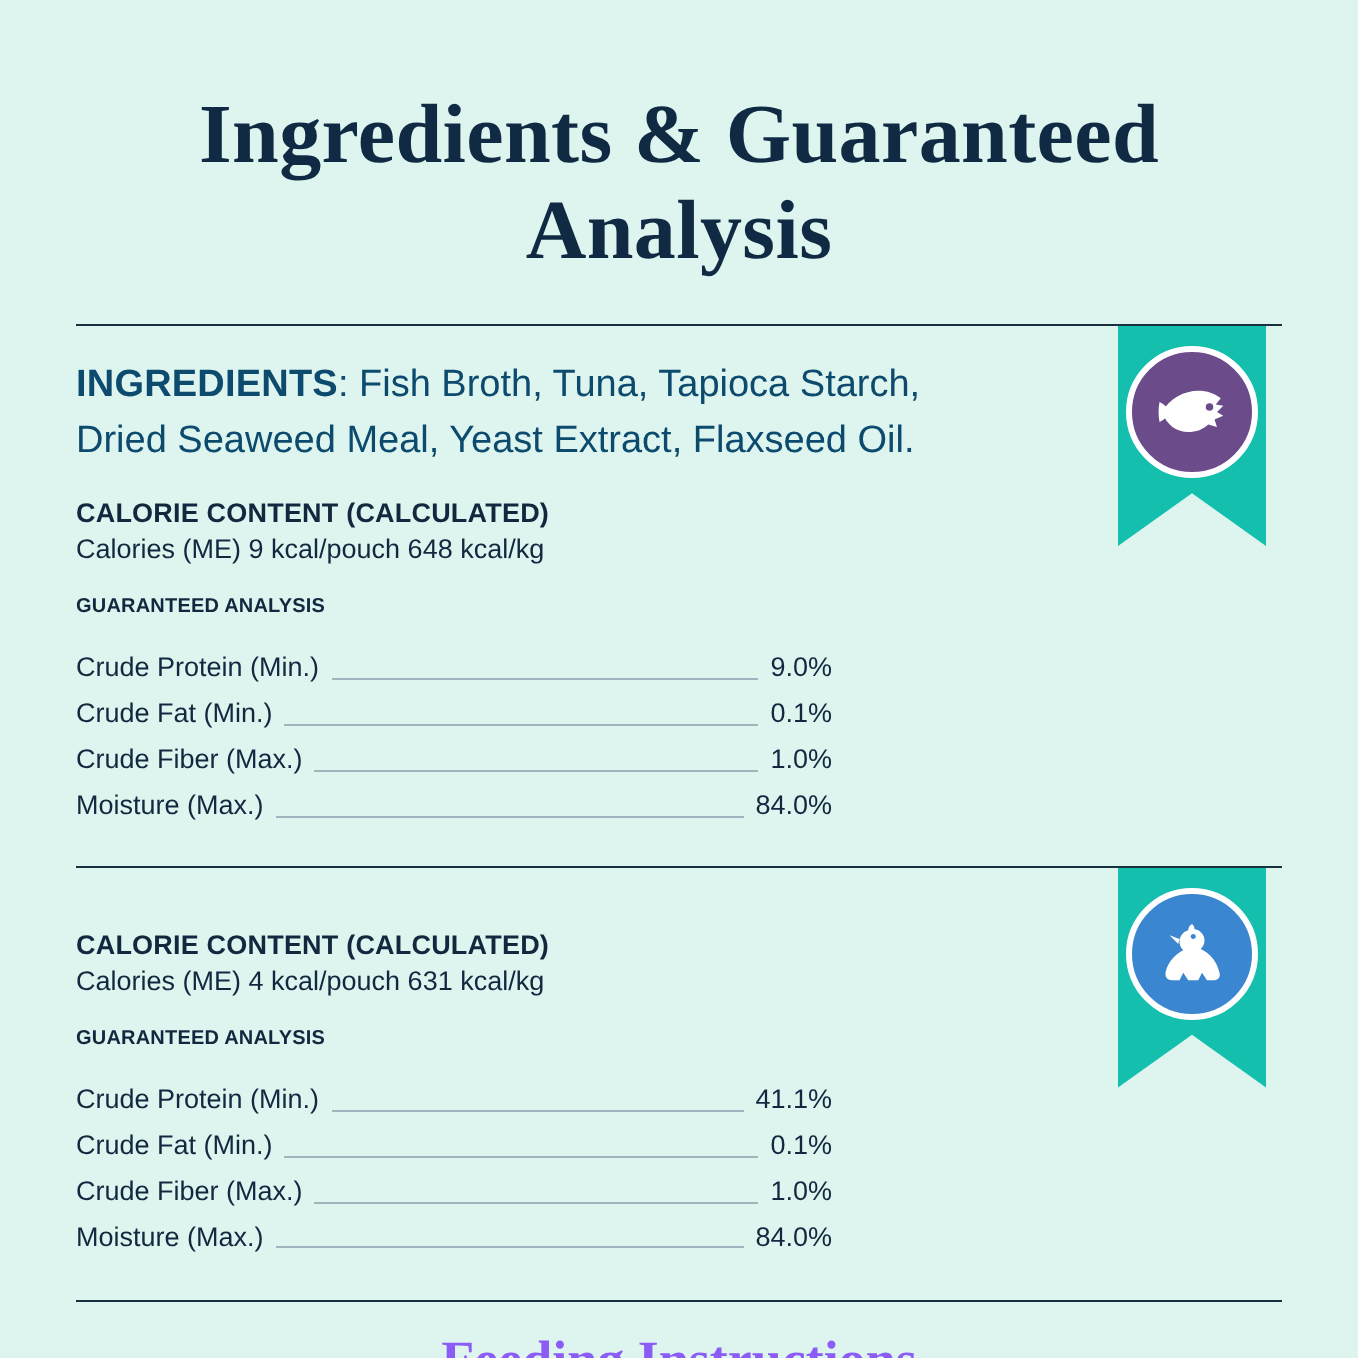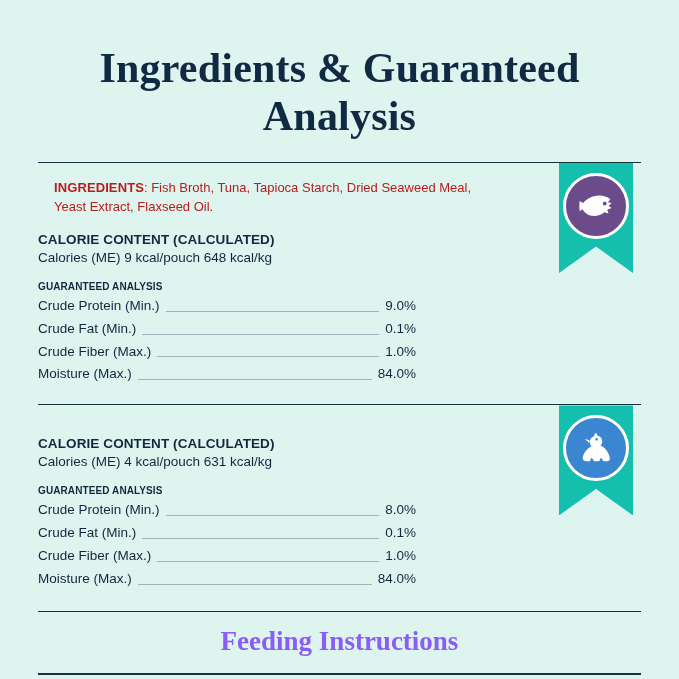--- a/index.html
+++ b/index.html
@@ -35,25 +35,24 @@
     position: relative;
     margin-top: 22px;
     border-top: 1.5px solid #17323f;
     padding-top: 16px;
   }
   .section.second {
     margin-top: 18px;
     padding-top: 16px;
   }
   .block-text {
-    font-size: 13px;
+    font-size: 19px;
     line-height: 1.45;
     max-width: 432px;
-    color: #b91c1c;
-    margin-left: 16px;
+    color: #0c4a6e;
   }
   .block-text b {
     font-weight: bold;
     letter-spacing: 0.1px;
   }
   .sub-head {
     font-size: 13.5px;
     font-weight: bold;
     margin-top: 15px;
     letter-spacing: 0.1px;
@@ -62,21 +61,21 @@
     font-size: 13.5px;
     margin-top: 3px;
   }
   .ga-head {
     font-size: 10px;
     font-weight: bold;
     margin-top: 16px;
     letter-spacing: 0.1px;
   }
   .ga-table {
-    margin-top: 3px;
+    margin-top: 14px;
     width: 378px;
   }
   .ga-row {
     display: flex;
     align-items: flex-end;
     font-size: 13.5px;
     line-height: 1.55;
     padding: 1px 0;
   }
   .ga-label {
@@ -222,21 +221,21 @@
 
 
     <div class="sub-head">CALORIE CONTENT (CALCULATED)</div>
     <div class="calorie-line">Calories (ME) 4 kcal/pouch  631 kcal/kg</div>
 
     <div class="ga-head">GUARANTEED ANALYSIS</div>
     <div class="ga-table">
       <div class="ga-row">
         <span class="ga-label">Crude Protein (Min.)</span>
         <span class="ga-dots"></span>
-        <span class="ga-value">8.0%</span>
+        <span class="ga-value">41.1%</span>
       </div>
       <div class="ga-row">
         <span class="ga-label">Crude Fat (Min.)</span>
         <span class="ga-dots"></span>
         <span class="ga-value">0.1%</span>
       </div>
       <div class="ga-row">
         <span class="ga-label">Crude Fiber (Max.)</span>
         <span class="ga-dots"></span>
         <span class="ga-value">1.0%</span>

